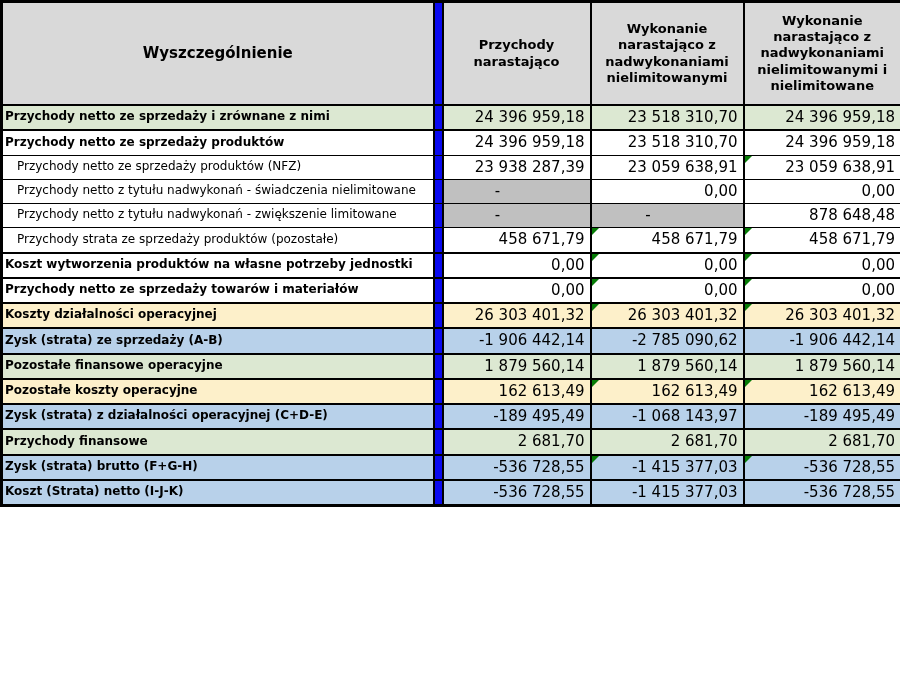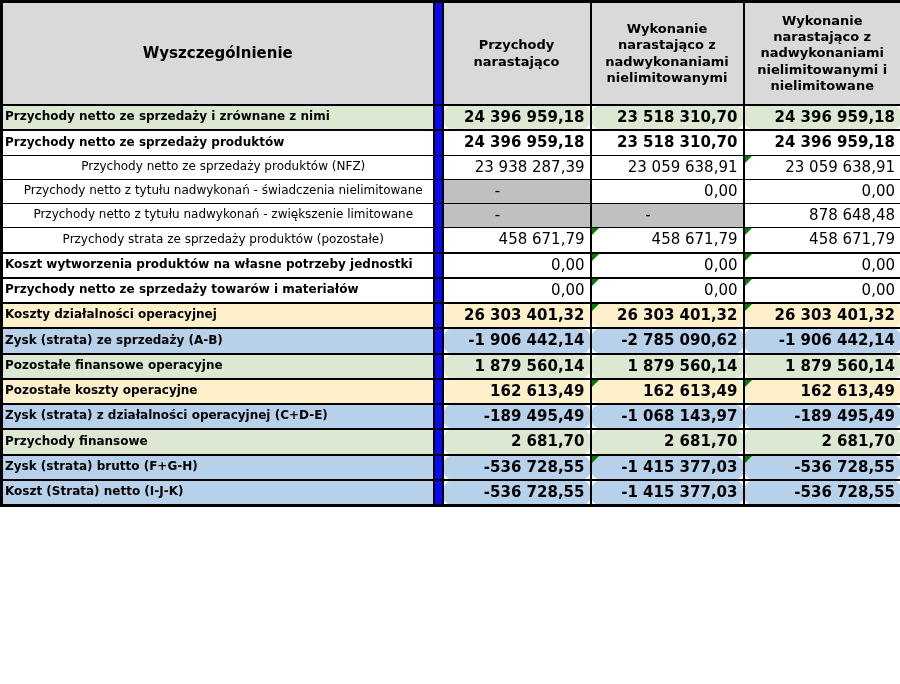--- a/index.html
+++ b/index.html
@@ -44,32 +44,32 @@
     vertical-align:middle;
   }
   tr:not(.sub) td{border-top:2px solid var(--border);}
   td.label{
     font-weight:bold;
     font-size:12px;
     padding:1px 3px 2px 2px;
     line-height:1.28;
     background:#fff;
   }
-  tr.sub td.label{font-weight:normal;padding-left:14px;text-align:center;}
+  tr.sub td.label{font-weight:normal;padding-left:14px;}
   td.val{
     font-size:15px;
     text-align:right;
     padding:1px 5px 2px 2px;
     position:relative;
     white-space:nowrap;
     line-height:1.35;
     background:#fff;
     border-left:2px solid var(--border);
   }
-  tr.vb td.val{font-weight:bold;border-radius:11px;}
+  tr.vb td.val{font-weight:normal;}
   tr.green td.label,tr.green td.val{background:var(--green);}
   tr.yellow td.label,tr.yellow td.val{background:var(--yellow);}
   tr.blue td.label,tr.blue td.val{background:var(--blue);margin-top:36px;}
   td.val.gray{background:var(--graycell) !important;text-align:center;padding-right:40px;}
   .marker{
     position:absolute;top:0;left:0;width:0;height:0;
     border-top:7px solid var(--marker);
     border-right:7px solid transparent;
     display:block;
   }

